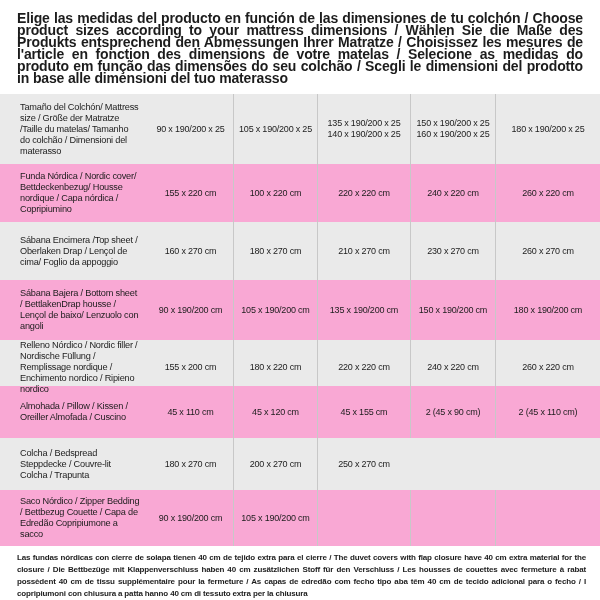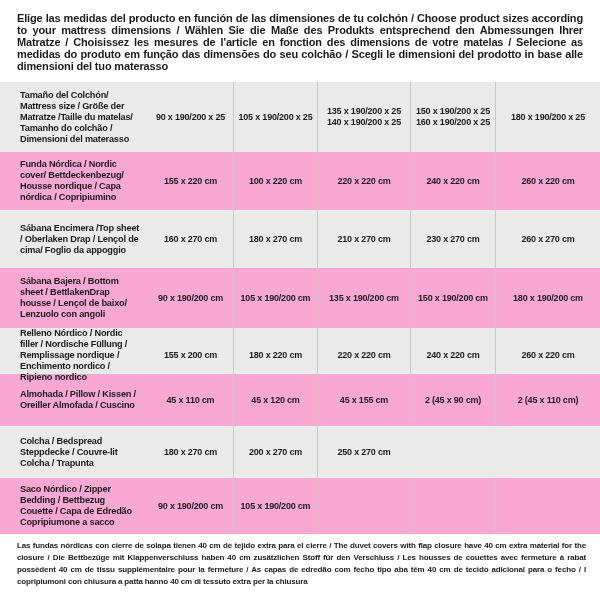--- a/index.html
+++ b/index.html
@@ -4,36 +4,36 @@
 <style>
   html,body{margin:0;padding:0;}
   body{
     width:600px;height:600px;overflow:hidden;background:#ffffff;
     font-family:"Liberation Sans","DejaVu Sans",sans-serif;
     color:#1c1c1c;-webkit-font-smoothing:antialiased;
   }
   .page{width:600px;height:600px;position:relative;}
   .intro{
     margin:12px 17px 0 17px;
-    font-size:11px;line-height:12px;font-weight:700;
+    font-size:14px;line-height:12px;font-weight:700;
     letter-spacing:-0.15px;text-align:justify;color:#1c1c1c;
   }
   .size-table{
     margin-top:10px;width:600px;
   }
   .t-row{
     display:grid;
     grid-template-columns:148px 85px 84px 93px 85px 105px;
     width:600px;
   }
   .t-row.alt{background:#eaeaea;}
   .t-row.plain{background:#f9a8d4;}
   .cell{
     display:flex;align-items:center;justify-content:center;
-    font-size:9px;font-weight:700;letter-spacing:-0.2px;
+    font-size:9px;font-weight:400;letter-spacing:-0.2px;
     text-align:center;white-space:pre-line;line-height:11px;
     box-sizing:border-box;
   }
   .cell.label{
     justify-content:flex-start;text-align:left;
     padding-left:20px;padding-right:8px;
     font-size:9.2px;line-height:11px;
   }
   .t-row .cell:nth-child(n+3){border-left:1px solid #c8c8c8;}
   .footnote{

